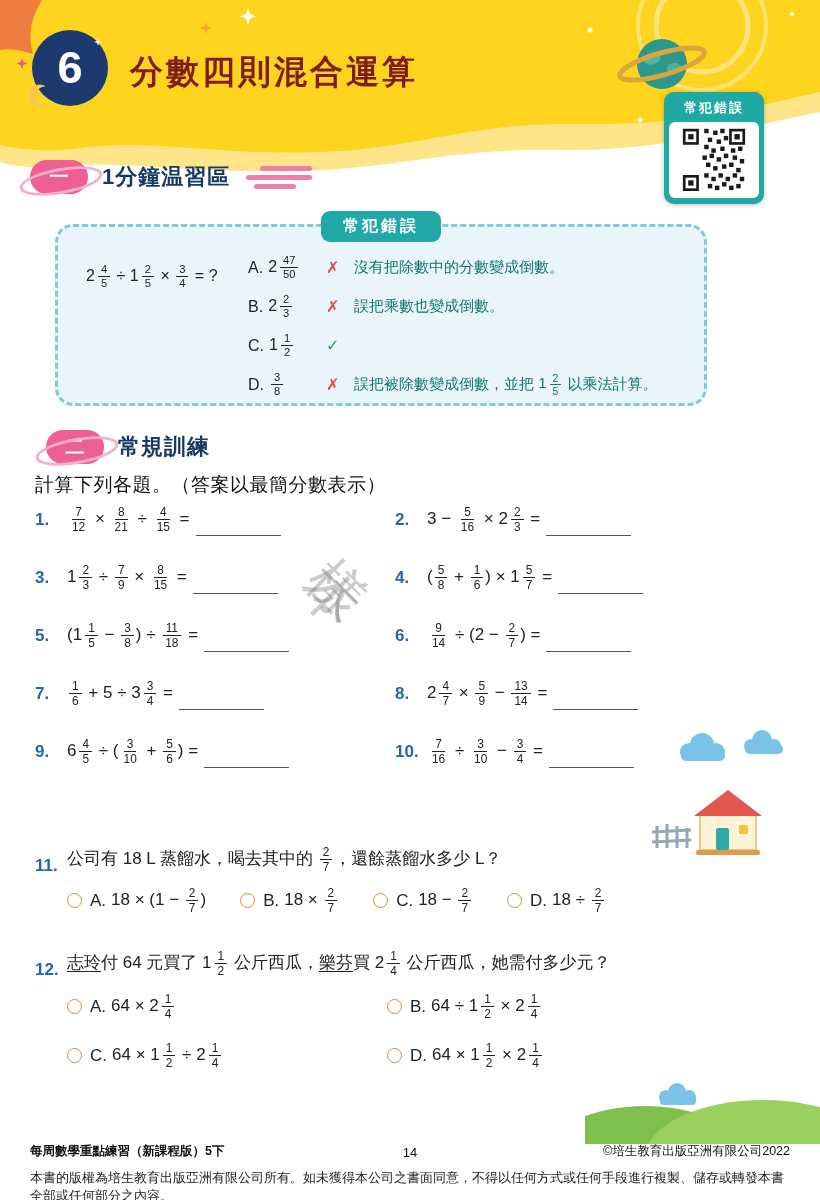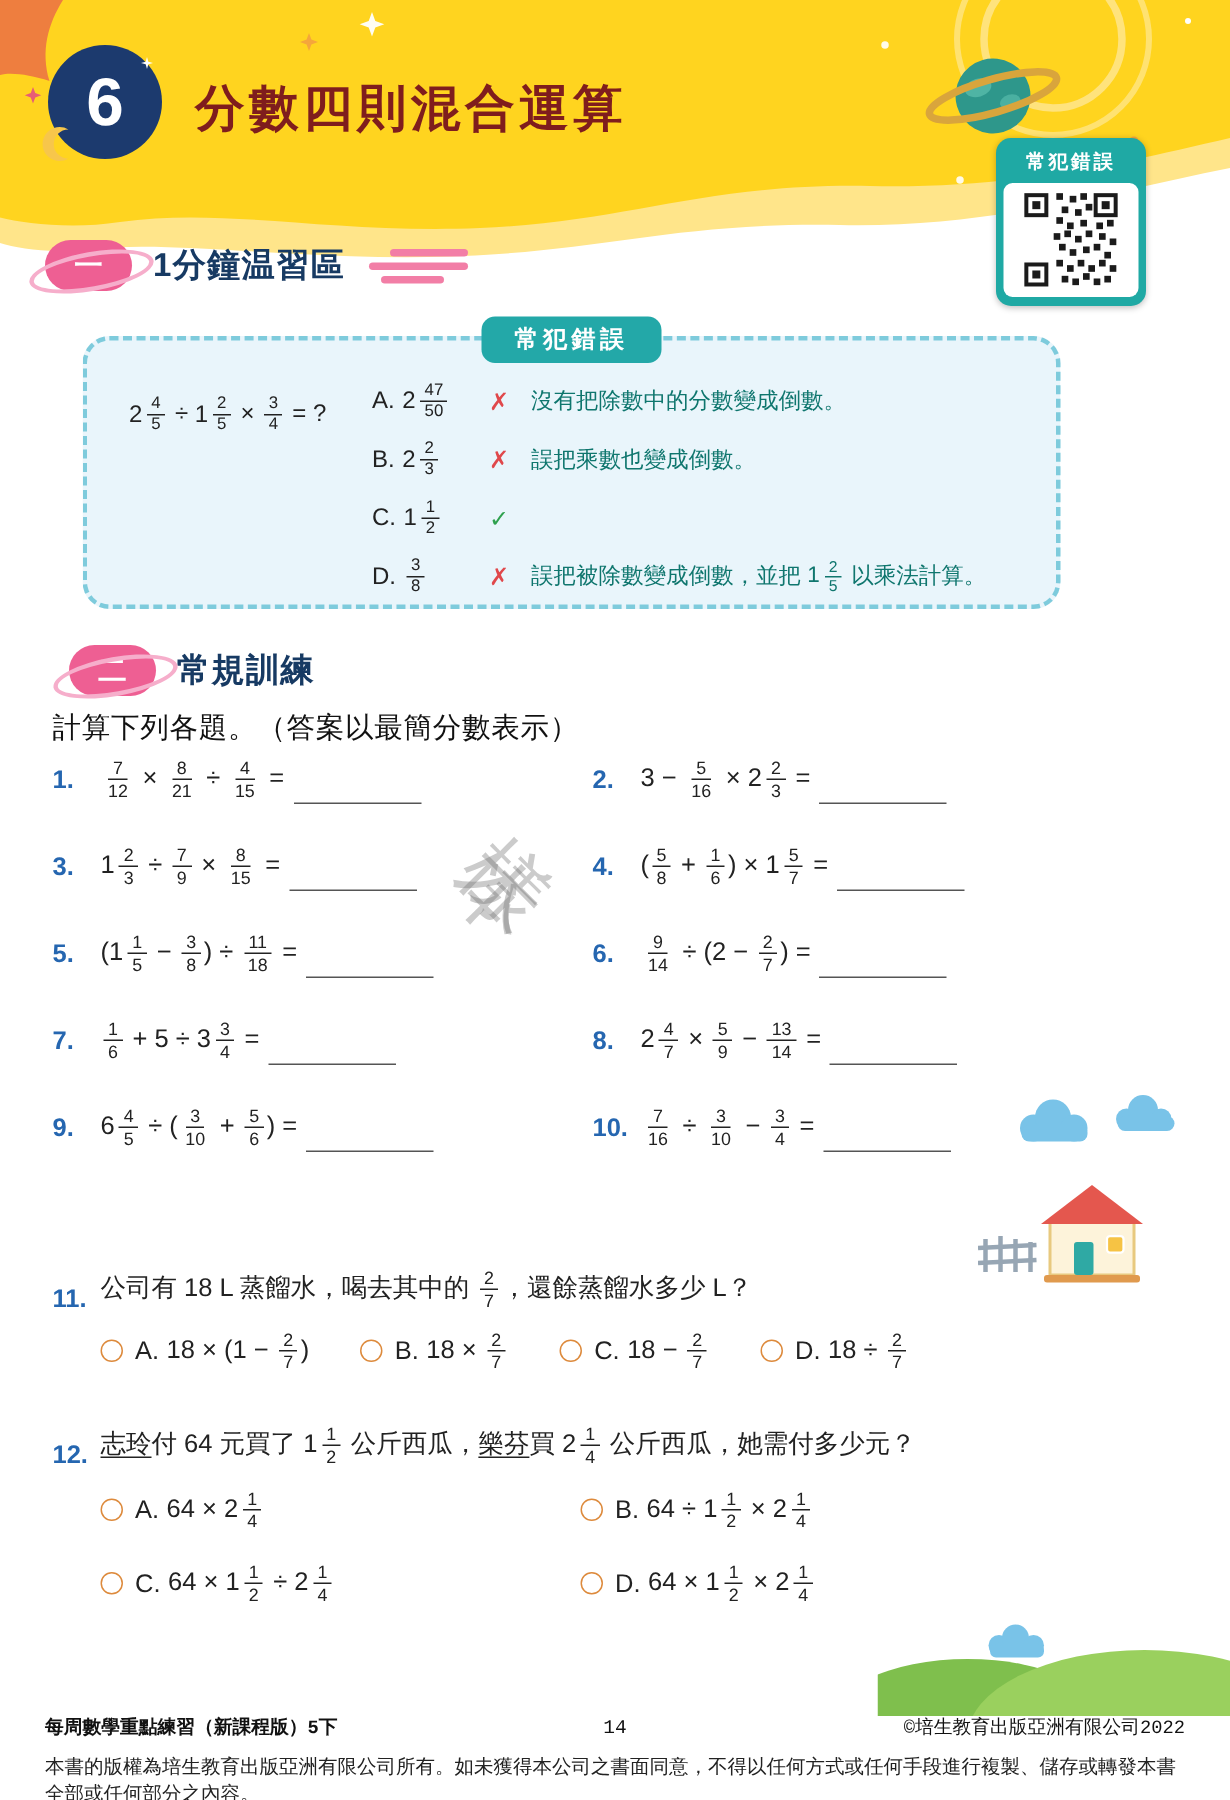--- a/index.html
+++ b/index.html
@@ -82,21 +82,21 @@
 
   
   .deco { position:absolute; z-index:1; }
   .watermark { position:absolute; left:345px; top:533px; writing-mode:vertical-rl;
                transform:rotate(45deg); font-size:56px; color:rgba(105,105,105,0.35);
                letter-spacing:12px; z-index:4; pointer-events:none; font-weight:500; }
   .hills { position:absolute; right:0; top:1082px; width:235px; height:62px; overflow:hidden; z-index:1; }
 
   
   .footer-row { position:absolute; left:30px; right:30px; top:1143px; display:flex;
-                align-items:center; font-size:12.5px; color:#111; z-index:3;font-family:Liberation Mono, monospace; }
+                align-items:flex-end; font-size:12.5px; color:#111; z-index:3; }
   .footer-left { font-weight:bold; }
   .page-num { position:absolute; left:50%; transform:translateX(-50%); font-size:13px; font-weight:normal; }
   .footer-right { margin-left:auto; }
   .disclaimer { position:absolute; left:30px; right:30px; top:1169px; font-size:13px;
                 color:#222; z-index:3; }
 </style>
 </head>
 <body>
 
 <div class="page">

